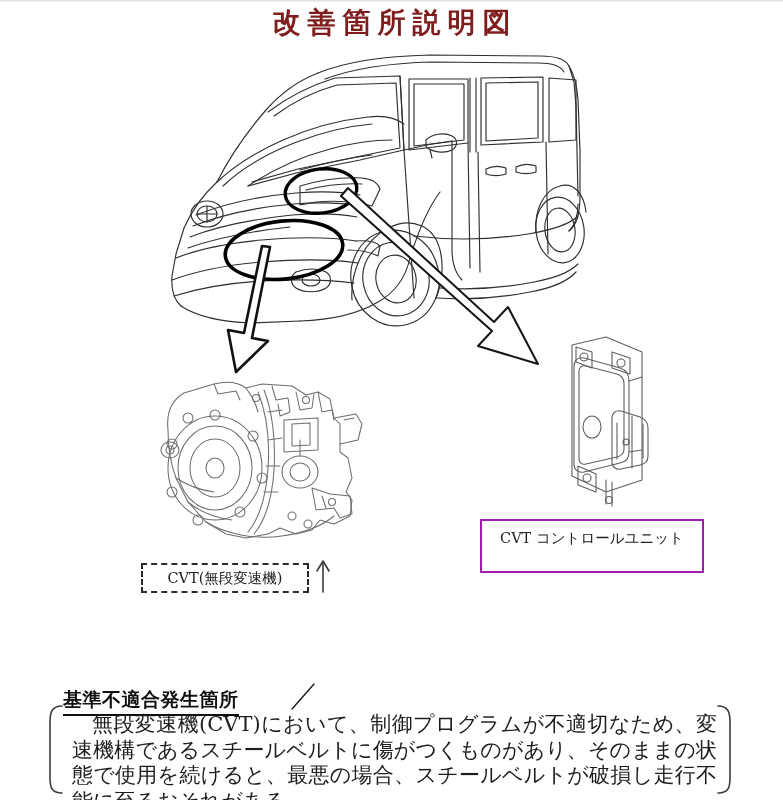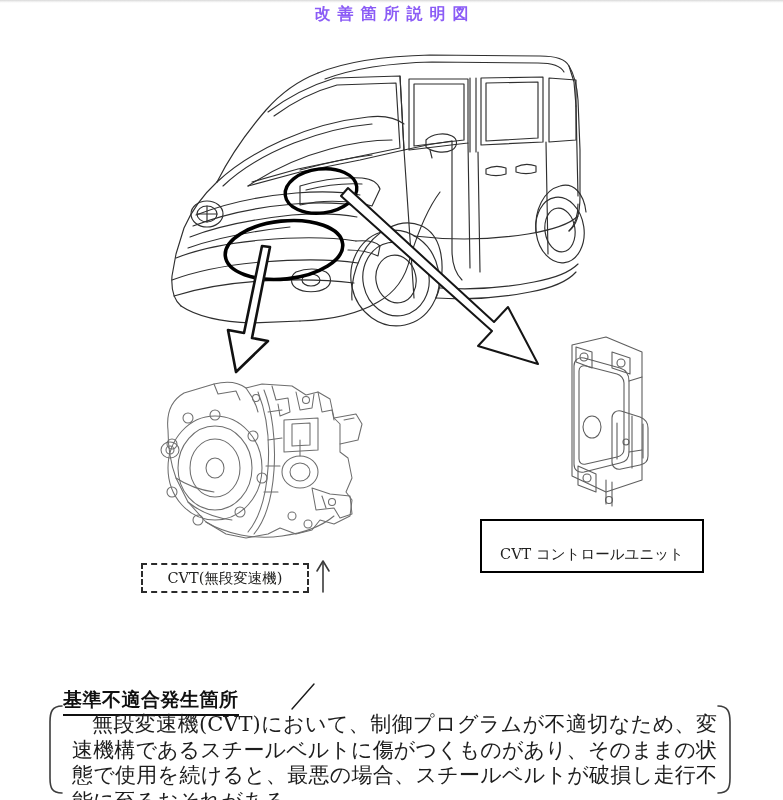--- a/index.html
+++ b/index.html
@@ -25,25 +25,25 @@
     width: 783px;
     height: 3px;
     background: linear-gradient(to bottom, #d8d8d8, #f4f4f4 60%, #ffffff);
   }
   #doc-title {
     position: absolute;
     top: 4px;
     left: 0;
     width: 783px;
     text-align: center;
-    font-size: 16px;
+    font-size: 28px;
     font-weight: 700;
     letter-spacing: 7px;
     text-indent: 7px;
-    color: #8b5cf6;
+    color: #7f1d1d;
     font-family: "DejaVu Serif", "Liberation Serif", serif;
   }
 
   
   #art {
     position: absolute;
     top: 0; left: 0;
     width: 783px;
     height: 800px;
     pointer-events: none;
@@ -55,22 +55,22 @@
     box-sizing: border-box;
     background: #ffffff;
     text-align: center;
     color: #20201f;
   }
   #ecu-label-box {
     left: 480px;
     top: 519px;
     width: 224px;
     height: 54px;
-    border: 2px solid #000000;
-    padding-top: 22px;
+    border: 2px solid #a21caf;
+    padding-top: 6px;
     font-size: 14.5px;
     line-height: 22px;
   }
   #ecu-label-box .ln {
     display: block;
     white-space: nowrap;
     font-family: "DejaVu Serif", "Liberation Serif", serif;
   }
   #cvt-label-box {
     left: 141px;

